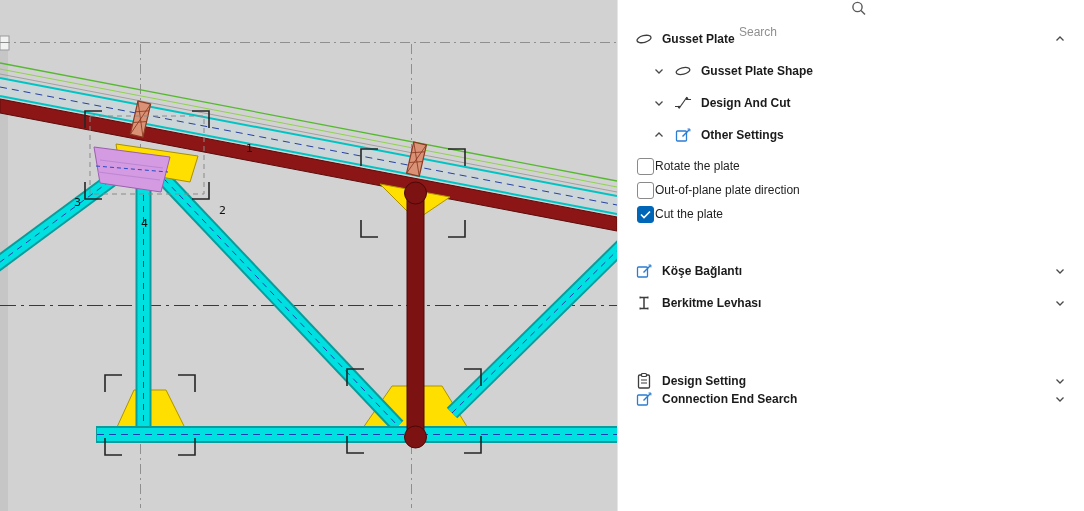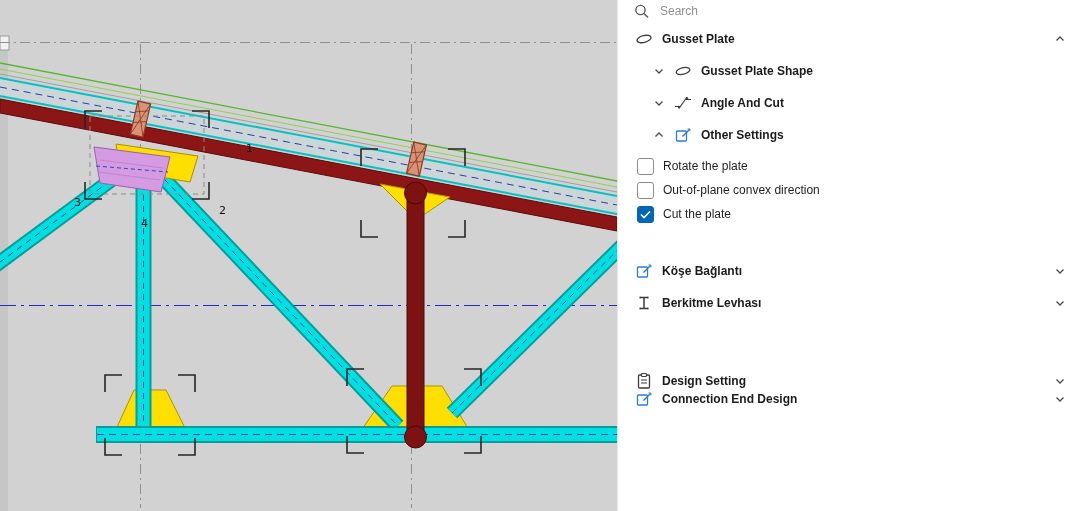--- a/index.html
+++ b/index.html
@@ -1,27 +1,27 @@
 <!DOCTYPE html>
 <html><head>
 <meta charset="utf-8">
 <style>
   html,body{margin:0;padding:0;background:#fff;font-family:"Liberation Sans",sans-serif;}
   .app{position:relative;width:1084px;height:511px;overflow:hidden;background:#fff;}
   .viewport{position:absolute;left:0;top:0;width:617px;height:511px;background:#d2d2d2;}
   .panel{position:absolute;left:617px;top:0;width:467px;height:511px;background:#ffffff;border-left:1px solid #e6e6e6;box-sizing:border-box;}
-  .search-row{position:absolute;top:0;left:0;right:0;height:22px;display:flex;align-items:center;gap:8px;padding-left:16px;}
+  .search-row{position:absolute;top:0;left:0;right:0;height:22px;display:flex;align-items:center;gap:8px;padding-left:16px;flex-direction:column;}
   .search-input{border:none;outline:none;background:transparent;font-size:12px;color:#333;width:240px;font-family:"Liberation Sans",sans-serif;}
   .search-input::placeholder{color:#8f8f8f;}
   .row{position:absolute;left:0;right:0;height:26px;display:flex;align-items:center;gap:9px;cursor:pointer;}
   .row.main{padding-left:17px;}
   .row.sub{padding-left:35px;}
   .row .label{font-size:12px;font-weight:bold;color:#1b1b1b;white-space:nowrap;}
   .chev-right{position:absolute;right:18px;top:50%;transform:translateY(-50%);}
-  .cbrow{position:absolute;left:0;right:0;height:24px;display:flex;align-items:center;gap:9px;padding-left:19px;cursor:pointer;}
+  .cbrow{position:absolute;left:0;right:0;height:24px;display:flex;align-items:center;gap:1px;padding-left:19px;cursor:pointer;}
   .cb{width:17px;height:17px;box-sizing:border-box;border:1px solid #8a8a8a;border-radius:3px;background:#fff;display:flex;align-items:center;justify-content:center;flex:0 0 auto;}
   .cb svg{display:none;}
   .cb.checked{background:#0067b8;border-color:#0067b8;}
   .cb.checked svg{display:block;}
   .cblabel{font-size:12px;color:#1f1f1f;white-space:nowrap;}
   .icon{display:flex;align-items:center;justify-content:center;flex:0 0 auto;}
   svg{display:block;}
 </style>
 </head>
 <body>
@@ -182,21 +182,21 @@
           </svg>
       </span>
       <span class="icon">
         <svg width="18" height="18">
             <path d="M1,12.5 h5 M12,5.5 h5" stroke="#3d3d3d" stroke-width="1.2" fill="none"></path>
             <path d="M5,14.5 L13,3" stroke="#3d3d3d" stroke-width="1.2" fill="none"></path>
             <circle cx="5" cy="13" r="1.2" fill="#3d3d3d"></circle>
             <circle cx="13" cy="4.5" r="1.2" fill="#3d3d3d"></circle>
           </svg>
       </span>
-      <span class="label">Angle And Cut</span>
+      <span class="label">Design And Cut</span>
     </div>
 
     <div class="row sub" style="top:122px">
       <span class="icon">
         <svg width="12" height="12">
             <path d="M2.5,7.5 L6,4 L9.5,7.5" fill="none" stroke="#4a4a4a" stroke-width="1.3"></path>
           </svg>
       </span>
       <span class="icon">
         <svg width="18" height="18">
@@ -211,21 +211,21 @@
     <div class="cbrow" style="top:154px">
       <span class="cb">
         
       </span>
       <span class="cblabel">Rotate the plate</span>
     </div>
     <div class="cbrow" style="top:178px">
       <span class="cb">
         
       </span>
-      <span class="cblabel">Out-of-plane convex direction</span>
+      <span class="cblabel">Out-of-plane plate direction</span>
     </div>
     <div class="cbrow" style="top:202px">
       <span class="cb checked">
         <svg width="11" height="9" viewBox="0 0 11 9">
             <path d="M1,4.5 L4,7.5 L10,1.5" fill="none" stroke="#fff" stroke-width="1.6"></path>
           </svg>
       </span>
       <span class="cblabel">Cut the plate</span>
     </div>
 
@@ -278,21 +278,21 @@
     </div>
 
     <div class="row main" style="top:386px">
       <span class="icon">
         <svg width="18" height="18">
             <rect x="2.5" y="5" width="10" height="10" rx="1" fill="none" stroke="#2b7cd3" stroke-width="1.3"></rect>
             <path d="M8.5,10.5 L15.5,3.5" stroke="#2b7cd3" stroke-width="1.5" fill="none"></path>
             <path d="M13.5,3 l2.4,0 0,2.4" fill="none" stroke="#2b7cd3" stroke-width="1"></path>
           </svg>
       </span>
-      <span class="label">Connection End Design</span>
+      <span class="label">Connection End Search</span>
       <span class="chev-right icon">
         <svg width="12" height="12">
             <path d="M2.5,4.5 L6,8 L9.5,4.5" fill="none" stroke="#4a4a4a" stroke-width="1.3"></path>
           </svg>
       </span>
     </div>
 
   </div>
 </div>
 

